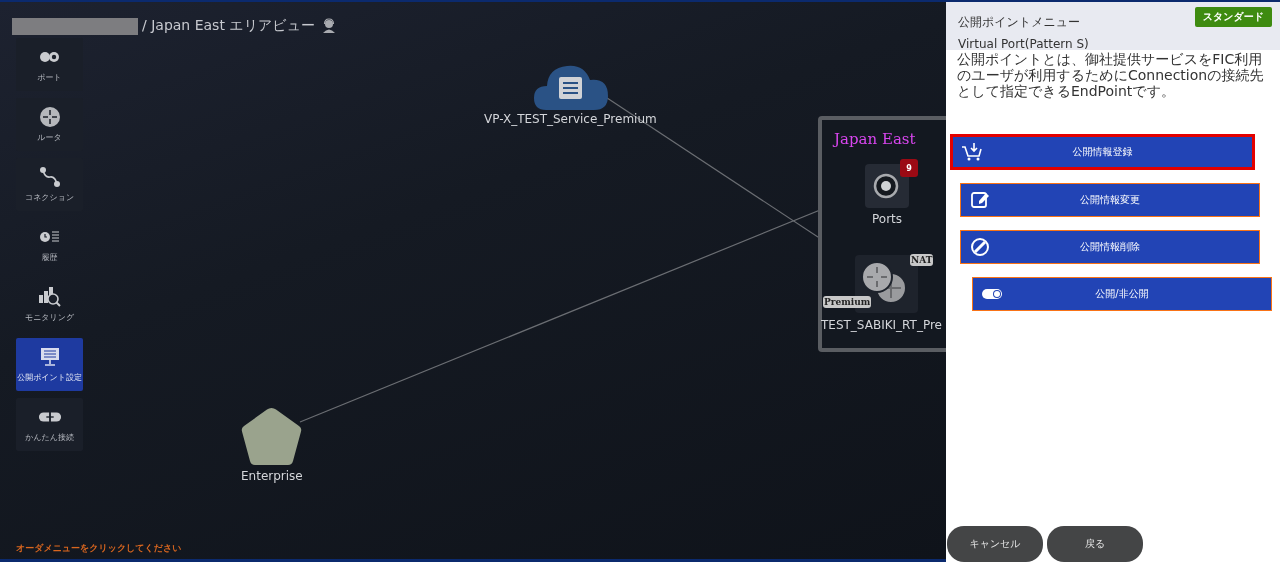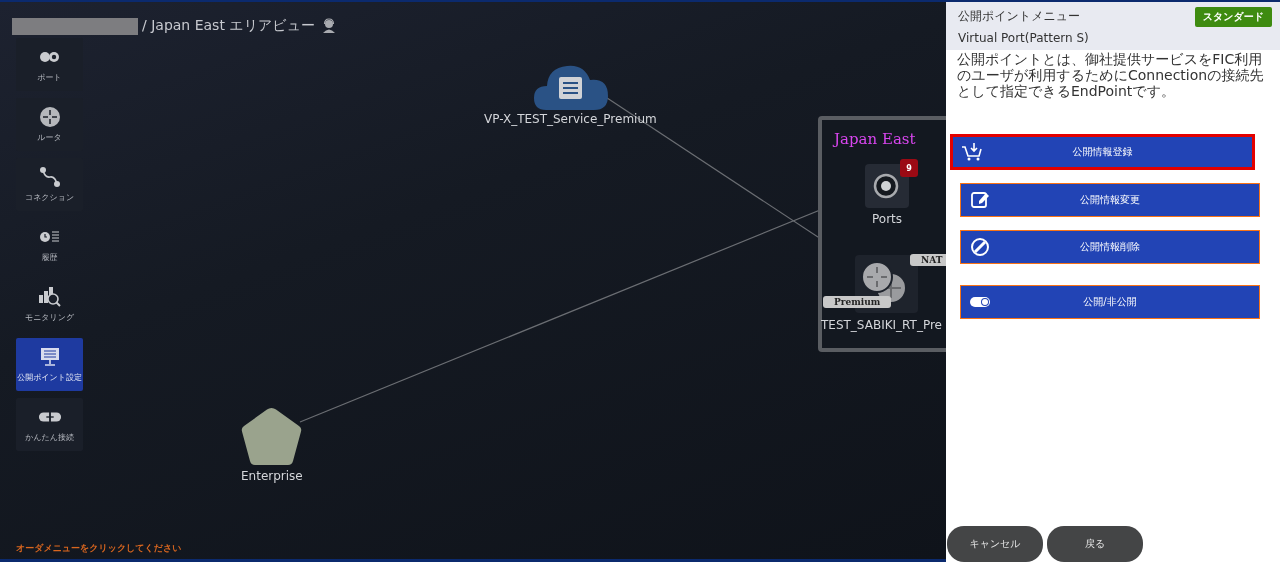--- a/index.html
+++ b/index.html
@@ -36,24 +36,24 @@
 
   .node-label { position: absolute; color: #d4d6da; font-size: 12px; white-space: nowrap; }
   .region {
     position: absolute; left: 818px; top: 114px; width: 140px; height: 236px;
     border: 4px solid #5a5d62; border-radius: 4px; background: #131820;
   }
   .region-title { position: absolute; left: 12px; top: 10px; color: #d946ef; font-family: "DejaVu Serif", "Liberation Serif", serif; font-size: 15px; white-space: nowrap; }
   .ports-box { position: absolute; left: 43px; top: 44px; width: 44px; height: 44px; background: #262b35; border-radius: 4px; }
   .badge-count { position: absolute; left: 78px; top: 39px; width: 18px; height: 18px; background: #9b0a14; border-radius: 3px; color: #fff; font-size: 8px; font-weight: bold; display: flex; align-items: center; justify-content: center; }
   .router-box { position: absolute; left: 33px; top: 135px; width: 63px; height: 58px; background: #1e232c; border-radius: 4px; }
-  .tag { position: absolute; background: #c8c8c8; color: #222; font-family: "DejaVu Serif", "Liberation Serif", serif; font-weight: bold; font-size: 9px; border-radius: 3px; padding: 1px 11px; }
+  .tag { position: absolute; background: #c8c8c8; color: #222; font-family: "DejaVu Serif", "Liberation Serif", serif; font-weight: bold; font-size: 9px; border-radius: 3px; padding: 1px 1px; }
 
   .panel { position: absolute; left: 946px; top: 2px; width: 334px; height: 560px; background: #ffffff; }
-  .panel-header { height: 48px; background: #e8eaf1; padding: 6px 12px; position: relative; }
+  .panel-header { height: 48px; background: #e8eaf1; padding: 12px 12px; position: relative; }
   .ph-title { font-size: 12px; color: #333; }
   .ph-sub { font-size: 12px; color: #333; margin-top: 6px; }
   .std-badge { position: absolute; right: 8px; top: 5px; background: #3e8b10; color: #fff; font-size: 10px; font-weight: bold; padding: 3px 8px; border-radius: 2px; }
   .desc { font-size: 14px; color: #333; line-height: 16px; padding: 1px 12px 0 11px; }
   .menu-btn {
     position: absolute; left: 14px; width: 300px; height: 34px; background: #2244b5;
     border: 1px solid #f97316; display: flex; align-items: center; cursor: pointer;
   }
   .menu-btn.selected { border: 3px solid #e30000; left: 4px; width: 305px; height: 36px; }
   .menu-btn .mi { position: absolute; left: 8px; width: 22px; height: 20px; display: flex; align-items: center; justify-content: center; }
@@ -233,21 +233,21 @@
   </div>
   <div class="menu-btn" style="top:228px;">
     <span class="mi">
         <svg width="20" height="20" viewBox="0 0 20 20">
           <circle cx="10" cy="10" r="8" stroke="#fff" stroke-width="2" fill="none"></circle>
           <path d="M5 15 L15 5" stroke="#fff" stroke-width="3"></path>
         </svg>
       </span>
     <span class="ml">公開情報削除</span>
   </div>
-  <div class="menu-btn" style="top:283px;">
+  <div class="menu-btn" style="top:275px;margin-left:12px;">
     <span class="mi">
         <svg width="22" height="12" viewBox="0 0 22 12">
           <rect x="1" y="1" width="20" height="10" rx="5" fill="#fff"></rect>
           <circle cx="16" cy="6" r="4" fill="#2244b5"></circle>
           <circle cx="16" cy="6" r="3" fill="#fff"></circle>
         </svg>
       </span>
     <span class="ml">公開/非公開</span>
   </div>
 

